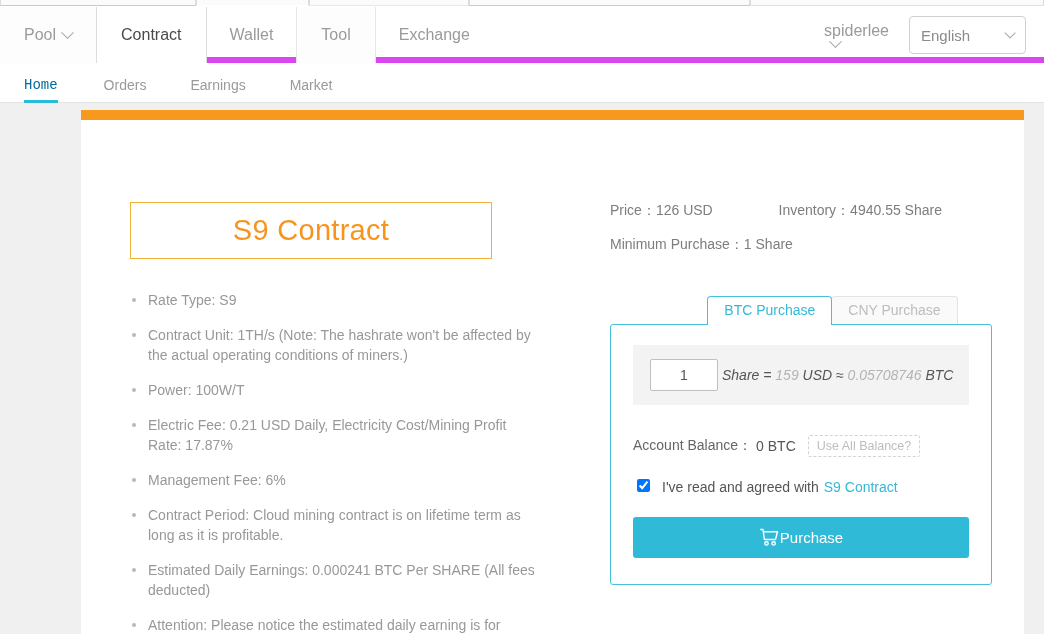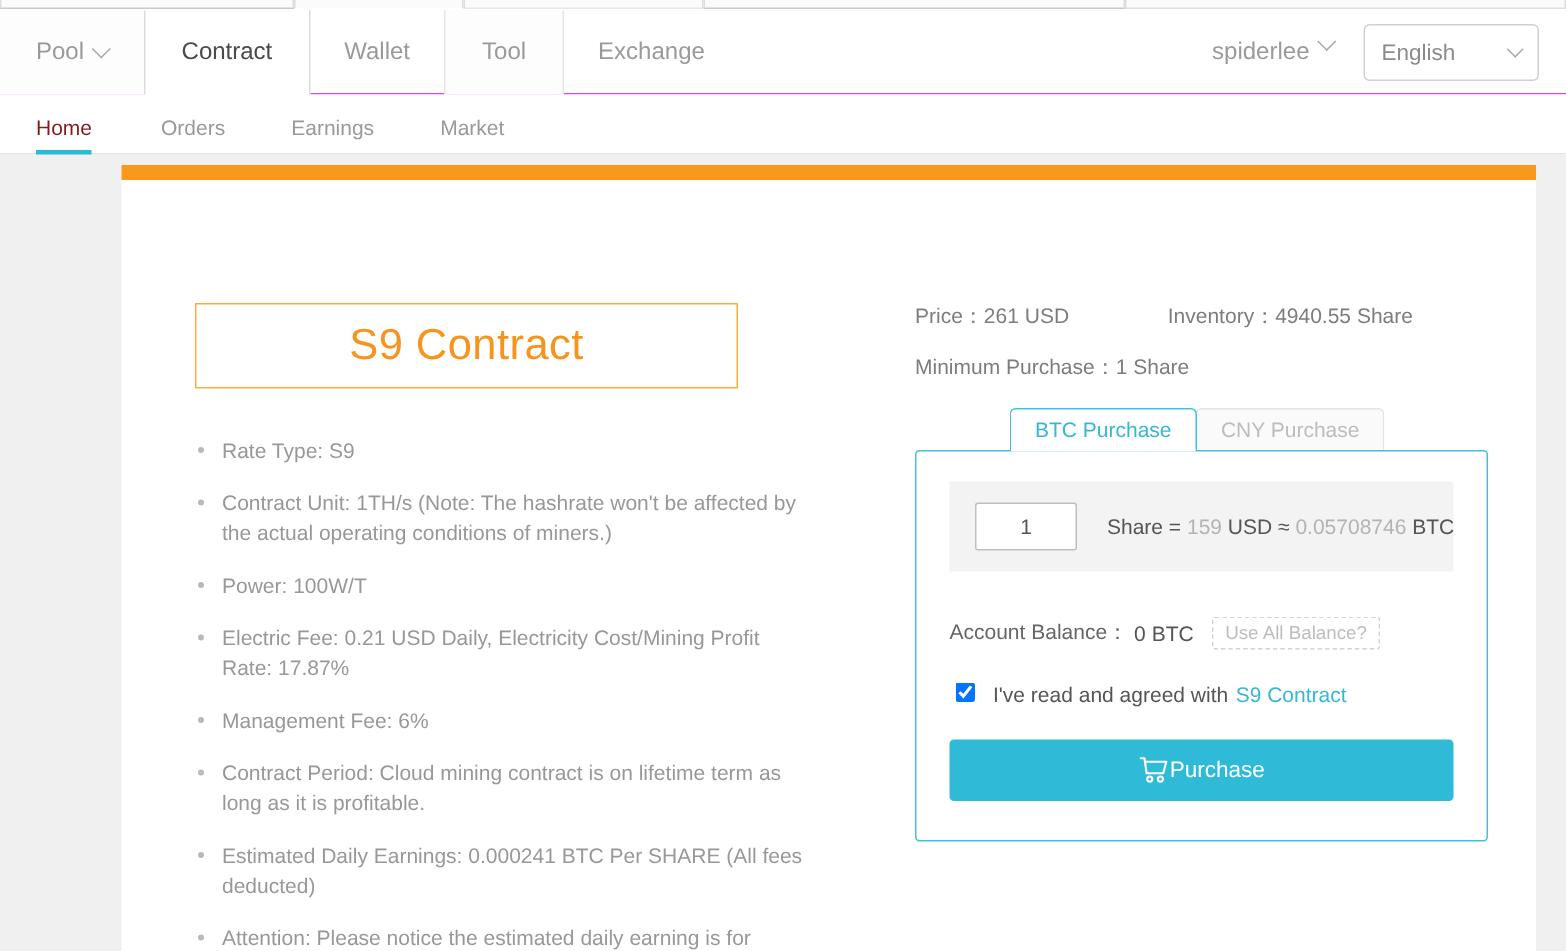--- a/index.html
+++ b/index.html
@@ -36,21 +36,21 @@
     background: #fbfbfb;
   }
 
   
   .topnav {
     position: absolute;
     top: 7px; left: 0;
     width: 1044px;
     height: 56px;
     background: #ffffff;
-    border-bottom: 1px solid #d946ef;
+    border-bottom: 6px solid #d946ef;
   }
   .topnav-left {
     position: absolute;
     left: 0; top: 0;
     height: 56px;
     display: flex;
     align-items: stretch;
   }
   .nav-tab {
     display: flex;
@@ -104,20 +104,21 @@
     align-items: center;
     gap: 14px;
   }
   .user-menu {
     display: flex;
     align-items: flex-start;
     font-size: 16px;
     color: #9a9a9a;
     cursor: pointer;
     padding-right: 6px;
+    flex-direction: column;
   }
   .lang-select {
     width: 117px;
     height: 38px;
     border: 1px solid #d0d0d0;
     border-radius: 4px;
     background: #fff;
     display: flex;
     align-items: center;
     padding: 0 11px;
@@ -148,21 +149,21 @@
     padding-left: 20px;
   }
   .subnav-item {
     padding: 0 22px 9px 22px;
     font-size: 14px;
     color: #9a9a9a;
     cursor: pointer;
     position: relative;
   }
   .subnav-item:first-child { padding-left: 4px; padding-right: 24px; }
-  .subnav-item.active { color: #7f1d1d; }
+  .subnav-item.active { color: #0369a1; font-family: Liberation Mono, monospace; }
   .subnav-item.active::after {
     content: "";
     position: absolute;
     left: 4px; right: 24px; bottom: -1px;
     height: 3px;
     background: #29bcd8;
   }
 
   
   .page {
@@ -238,22 +239,23 @@
     font-size: 14px;
     color: #7d7d7d;
     margin-bottom: 16px;
     white-space: nowrap;
   }
   .price-line .gap { display: inline-block; width: 58px; }
 
   .tabs-row {
     position: relative;
     height: 28px;
-    margin-top: 18px;
+    margin-top: 42px;
     padding-left: 68px;
+    text-align: center;
   }
   .ptab {
     display: inline-block;
     height: 28px;
     line-height: 26px;
     padding: 0 16px;
     font-size: 14px;
     border: 1px solid #e4e4e4;
     border-bottom: none;
     border-radius: 4px 4px 0 0;
@@ -299,23 +301,24 @@
     border: 1px solid #bfbfbf;
     background: #fff;
     text-align: center;
     font-size: 14px;
     color: #555;
     font-family: "Liberation Sans", sans-serif;
     border-radius: 2px;
     outline: none;
   }
   .calc-text {
-    margin-left: 20px;
+    margin-left: 4px;
     font-size: 14px;
     color: #555;
+    font-style: italic;
   }
   .calc-text .muted { color: #b4b4b4; }
 
   .balance-row {
     margin-top: 30px;
     display: flex;
     align-items: center;
     font-size: 14px;
     color: #666;
     white-space: nowrap;
@@ -452,21 +455,21 @@
           <li>Contract Period: Cloud mining contract is on lifetime term as long as it is profitable.</li>
           <li>Estimated Daily Earnings: 0.000241 BTC Per SHARE (All fees deducted)</li>
           <li>Attention: Please notice the estimated daily earning is for reference only as it's determined by the actual operation of Bitcoin network and will fluctuate all the time.</li>
         </ul>
 
       </div>
 
       <div class="right-col">
 
         <div class="price-line">
-          <span>Price：</span><span>261 USD</span>
+          <span>Price：</span><span>126 USD</span>
           <span class="gap"></span>
           <span>Inventory：</span><span>4940.55 Share</span>
         </div>
 
         <div class="price-line">
           <span>Minimum Purchase：</span><span>1 Share</span>
         </div>
 
         <div class="tabs-row">
           <div class="ptab active">

